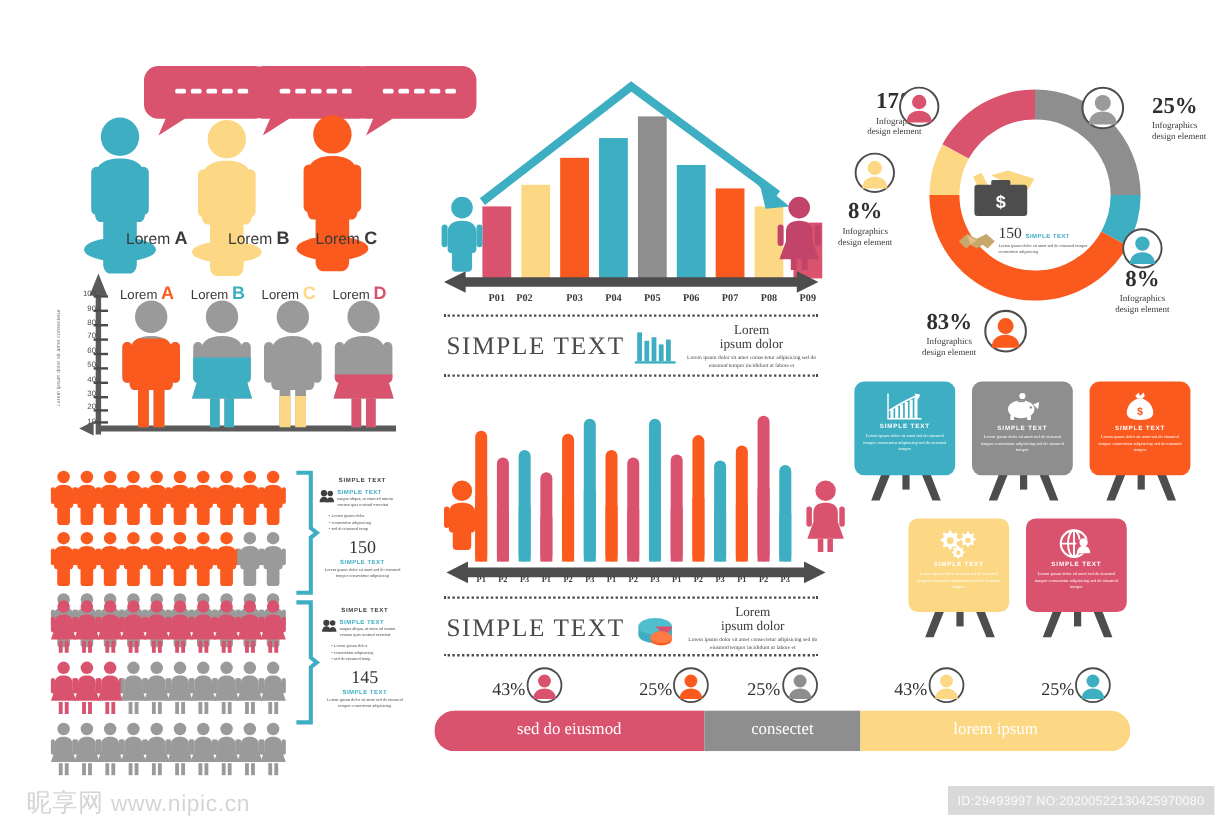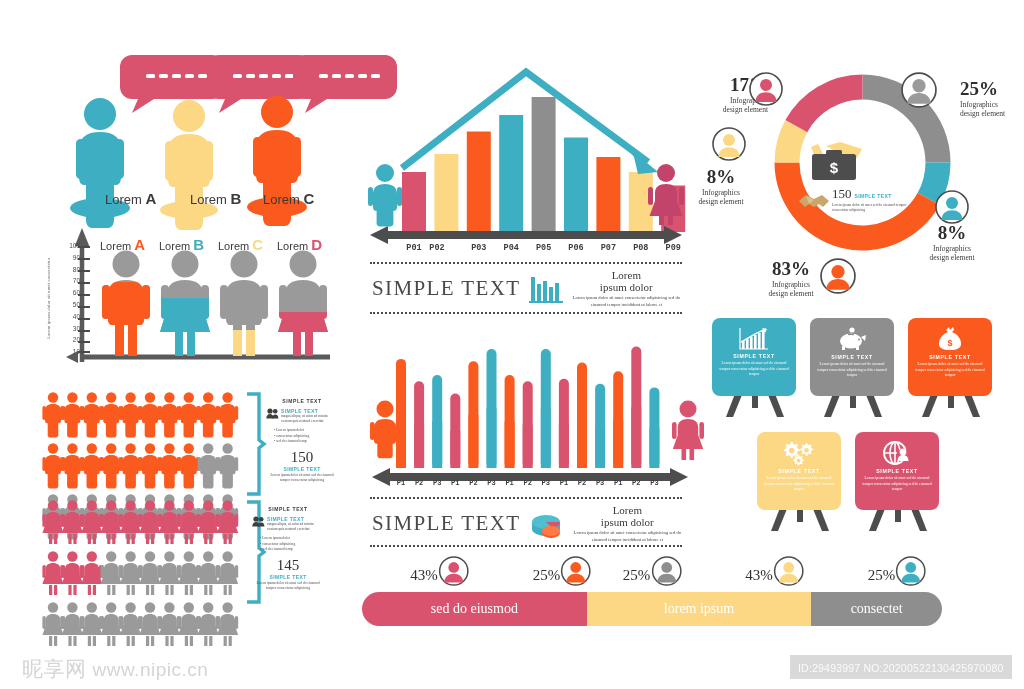--- a/index.html
+++ b/index.html
@@ -17,21 +17,21 @@
   .lorem-name { font-family: Liberation Sans, sans-serif; font-size: 13px; color: #3a3a3a; white-space: nowrap; text-align: center; }
   .lorem-name b { font-weight: 700; font-size: 15px; }
   .simple-title { font-family: "Liberation Serif", serif; font-size: 21px; letter-spacing: 1.4px; color: #4a4a4a; }
   .tiny { font-size: 3.6px; line-height: 1.45; color: #4d4d4d; font-family: "Liberation Serif", serif; }
   .tiny-w { font-size: 3.7px; line-height: 1.5; color: #ffffff; font-family: "Liberation Serif", serif; text-align: center; }
   .micro-head { font-size: 5px; font-weight: 700; letter-spacing: .6px; color: #3c3c3c; font-family: "Liberation Sans", sans-serif; }
   .micro-head-w { font-size: 5.2px; font-weight: 700; letter-spacing: .7px; color: #fff; font-family: "Liberation Sans", sans-serif; text-align:center;}
   .teal-head { font-size: 5px; font-weight: 700; letter-spacing: .4px; color: #3EAEC2; font-family: "Liberation Sans", sans-serif; }
   .pct-big { font-family: "Liberation Serif", serif; font-weight: 700; font-size: 19px; color: #2f2f2f; }
   .pct-sub { font-family: "Liberation Serif", serif; font-size: 7.5px; line-height: 1.25; color: #3a3a3a; text-align: center; }
-  .axis-lbl { font-family: Liberation Mono, monospace; font-size: 8.5px; font-weight: 700; color: #3d3d3d; text-align: center; }
+  .axis-lbl { font-family: Liberation Serif, serif; font-size: 8.5px; font-weight: 700; color: #3d3d3d; text-align: center; }
   .lorem-ipsum-h { font-family: "Liberation Serif", serif; font-size: 11px; color: #3a3a3a; text-align: center; line-height: 1.05; }
   .lorem-ipsum-b { font-family: "Liberation Serif", serif; font-size: 4.6px; color: #444; text-align: center; line-height: 1.4; }
   .dotted { border-top: 2px dotted #4a4a4a; }
 
   .footer-wm { font-family: "Liberation Sans", sans-serif; font-size: 19px; color: #d5d5d5; letter-spacing: .5px; }
   .footer-id { font-family: "Liberation Sans", sans-serif; font-size: 10.5px; color: #fbfbfb; letter-spacing: .2px; }
   .footer-id-bg { background: #d9d9d9; padding: 3px 8px; }
 
   .bignum { font-family: "Liberation Serif", serif; font-size: 15px; color: #333; text-align:center; }
   .bignum-w { font-family: "Liberation Serif", serif; font-size: 13px; color: #333; }
@@ -330,21 +330,21 @@
     <div style="margin-top:4px; text-align:left; padding-left:8px;">
       <div class="tiny">• <span>Lorem ipsum dolor</span></div>
       <div class="tiny">• <span>consectetur adipisicing</span></div>
       <div class="tiny">• <span>sed do eiusmod temp</span></div>
     </div>
     <div class="bignum" style="margin-top:5px;">150</div>
     <div class="teal-head" style="text-align:center;">SIMPLE TEXT</div>
     <div class="tiny" style="text-align:center; margin-top:1px;">Lorem ipsum dolor sit amet sed do eiusmod tempor consectetur adipisicing</div>
   </div>
 
-  <div class="abs" style="left:252px; top:506px; width:72px; text-align:center;">
+  <div class="abs" style="left:268px; top:506px; width:72px; text-align:center;">
     <div class="micro-head">SIMPLE TEXT</div>
     <div style="display:flex; align-items:flex-start; gap:2px; margin-top:4px;">
       <svg width="13" height="11" viewBox="0 0 13 11">
         <circle cx="4" cy="3" r="2.6" fill="#3f3f3f"></circle>
           <circle cx="9.2" cy="3.2" r="2.3" fill="#3f3f3f"></circle>
         <path d="M0.3,10.5 c0,-3 1.6,-4.6 3.7,-4.6 c2.1,0 3.7,1.6 3.7,4.6 Z" fill="#3f3f3f"></path>
         <path d="M6.2,10.5 c0,-2.6 1.4,-4.1 3.1,-4.1 c1.7,0 3.1,1.5 3.1,4.1 Z" fill="#3f3f3f"></path>
       </svg>
       <div style="text-align:left;">
         <div class="teal-head">SIMPLE TEXT</div>
@@ -761,22 +761,22 @@
         <span style="font-family: &quot;Liberation Serif&quot;, serif; font-size: 15px; color: rgb(47, 47, 47); margin-bottom: 2px;">25%</span>
         <svg width="30" height="30" viewBox="0 0 34 34">
           <circle cx="17" cy="17" r="16" fill="#fff" stroke="#4D4D4D" stroke-width="1.7"></circle>
           <circle cx="17" cy="13" r="6.1" fill="#3EAEC2"></circle>
           <path d="M6.3,30 c0,-6.6 4.8,-10 10.7,-10 c5.9,0 10.7,3.4 10.7,10 Z" fill="#3EAEC2"></path>
         </svg>
       </div>
     </div>
   <div class="abs" id="bottom-bar" style="left:362px; top:592px; width:580px; height:34px; display:flex; border-radius:17px; overflow:hidden;">
       <div style="flex: 43 0 0px; background: rgb(217, 83, 111); display: flex; align-items: center; justify-content: center; color: rgb(255, 255, 255); font-family: &quot;Liberation Serif&quot;, serif; font-size: 14px;">sed do eiusmod</div>
+      <div style="flex: 25 0 0px; background: rgb(142, 142, 142); display: flex; align-items: center; justify-content: center; color: rgb(255, 255, 255); font-family: &quot;Liberation Serif&quot;, serif; font-size: 14px;">consectet</div>
       <div style="flex: 43 0 0px; background: rgb(252, 216, 132); display: flex; align-items: center; justify-content: center; color: rgb(255, 255, 255); font-family: &quot;Liberation Serif&quot;, serif; font-size: 14px;">lorem ipsum</div>
-      <div style="flex: 25 0 0px; background: rgb(142, 142, 142); display: flex; align-items: center; justify-content: center; color: rgb(255, 255, 255); font-family: &quot;Liberation Serif&quot;, serif; font-size: 14px;">consectet</div>
     </div>
 
   <div class="abs" style="left:22px; top:655px; display:flex; align-items:baseline; gap:6px;">
     <span class="footer-wm" style="font-size:21px;">昵享网</span>
     <span class="footer-wm">www.nipic.cn</span>
   </div>
   <div class="abs footer-id-bg" style="left:790px; top:655px;">
     <span class="footer-id">ID:29493997 NO:20200522130425970080</span>
   </div>
 

